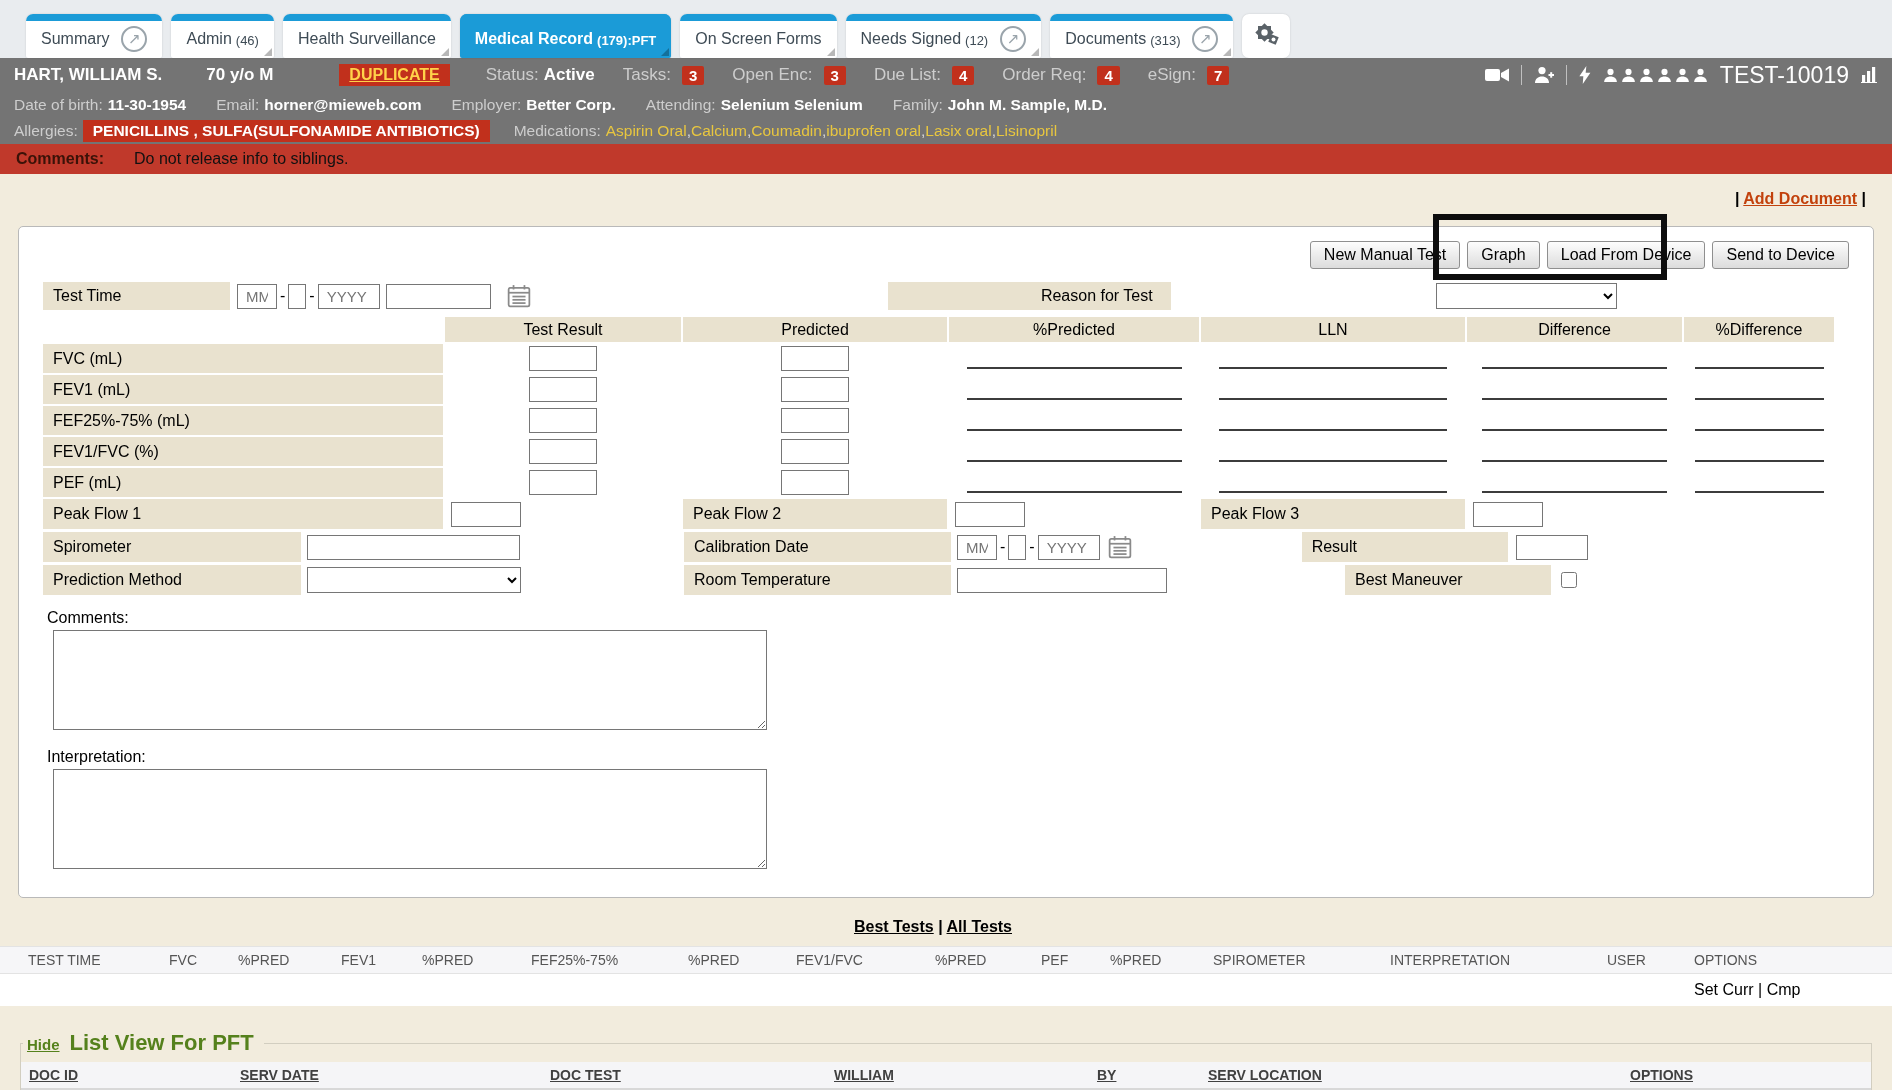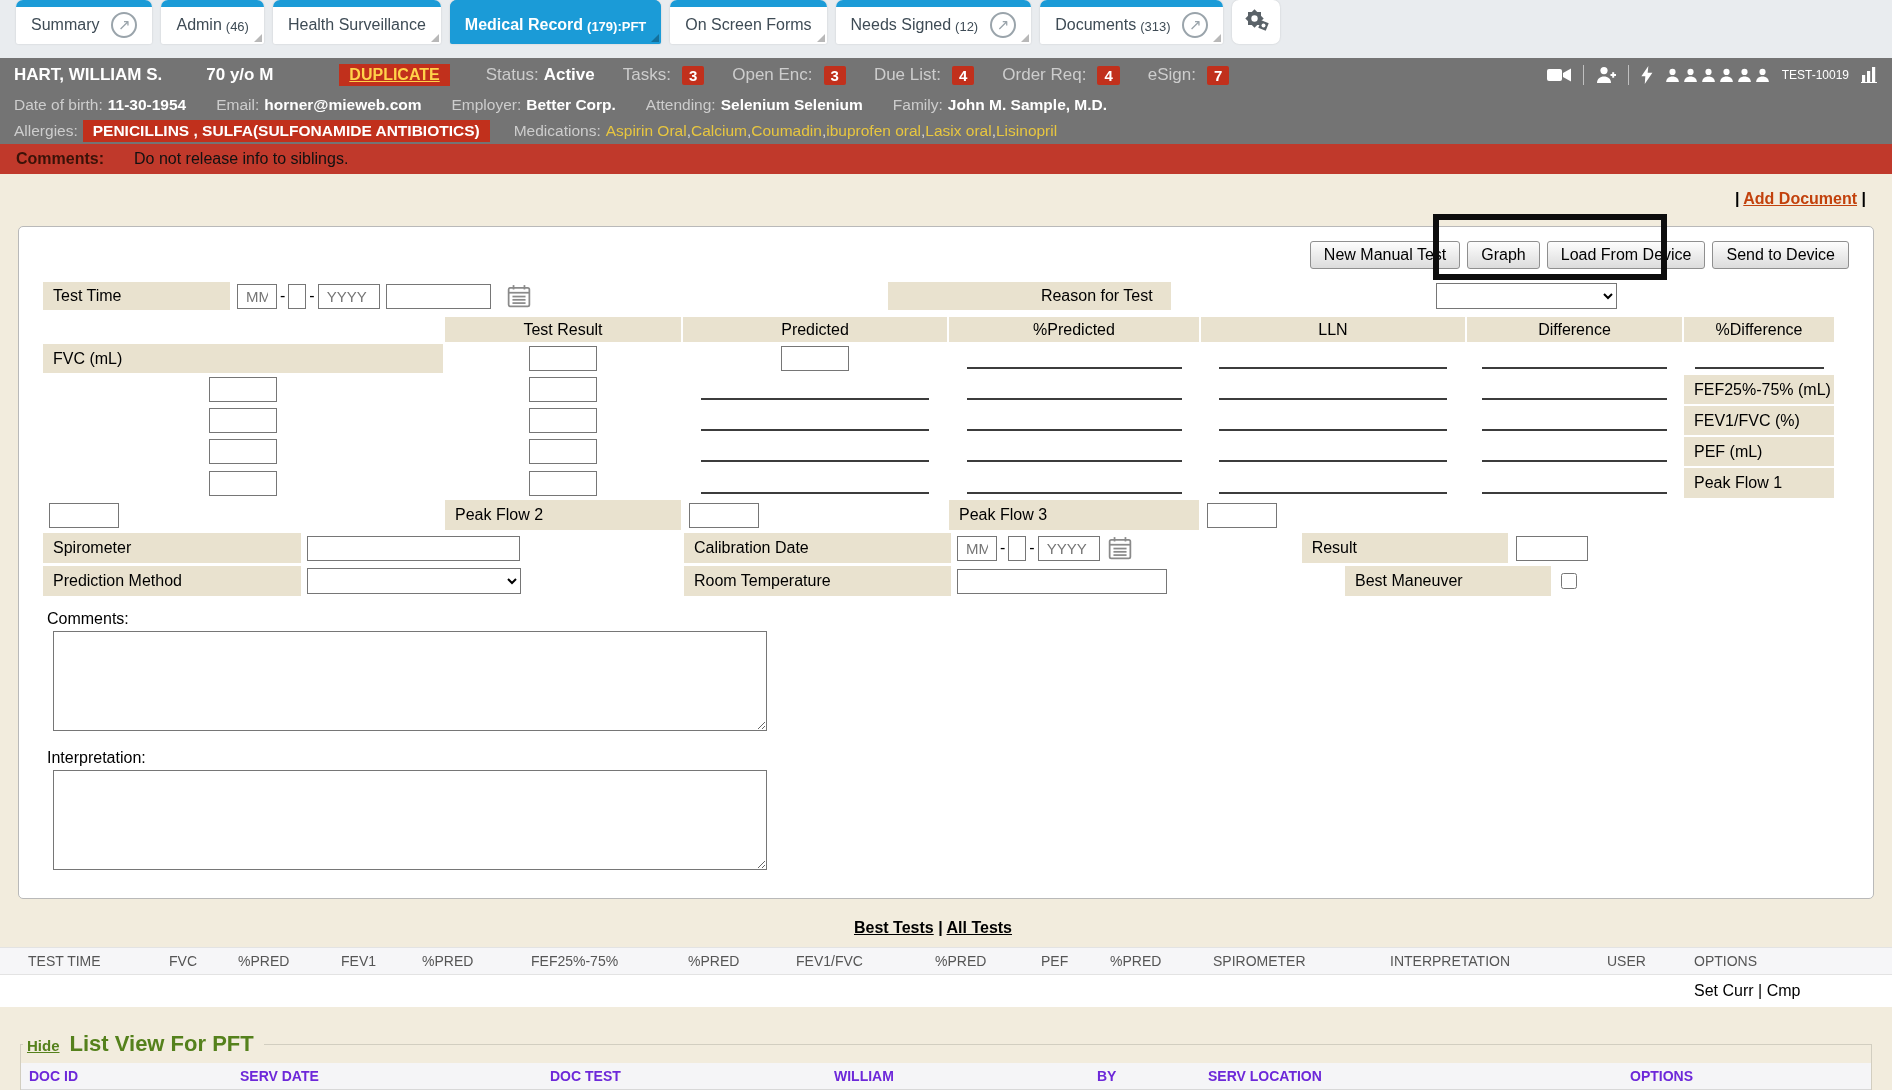--- a/index.html
+++ b/index.html
@@ -1,20 +1,20 @@
 <!DOCTYPE html>
 <html style="--accent-blue: #1b9bd7; --badge-red: #c1301c; --bar-red: #c0392b; --header-gray: #747474; --cell-tan: #e9e2cf; --link-green: #55811c;"><head>
 <meta charset="utf-8">
 <style>
   * { box-sizing: border-box; margin: 0; padding: 0; }
   html,body { width:1892px; height:1090px; overflow:hidden; }
   body { font-family:"Liberation Sans","DejaVu Sans",sans-serif; background:#f2ecdd; font-size:16px; color:#000; }
 
   
-  .tabbar { height:58px; background:#e9ecef; display:flex; padding-left:16px; gap:9px; }
+  .tabbar { height:58px; background:#e9ecef; display:flex; align-items:flex-end; padding-left:26px; gap:9px; }
   .tab { position:relative; height:44px; background:#fff; border-radius:7px 7px 2px 2px; display:flex; align-items:center;
          padding:6px 15px 0 15px; color:#3e4b55; font-size:16px; cursor:pointer; box-shadow:0 0 2px rgba(0,0,0,.15); white-space:nowrap; }
   .tab::before { content:""; position:absolute; top:0; left:0; right:0; height:7px;
          background:var(--accent-blue,#1b9bd7); border-radius:7px 7px 0 0; }
   .tab .tab-count { font-size:13px; margin-left:4px; margin-top:2px; }
   .tab.has-fold::after { content:""; position:absolute; right:2px; bottom:2px;
          border-left:8px solid transparent; border-bottom:8px solid rgba(0,0,0,.28); }
   .tab.active { background:var(--accent-blue,#1b9bd7); color:#fff; font-weight:bold; }
   .tab.active::before { background:var(--accent-blue,#1b9bd7); }
   .circle-arrow { width:26px; height:26px; border:2px solid #9aa4ab; border-radius:50%;
@@ -29,21 +29,21 @@
   .lbl { color:#cdcdcd; font-weight:normal; margin-right:5px; }
   .val { color:#fff; font-weight:bold; }
   .badge { background:var(--badge-red,#c1301c); color:#fff; font-weight:bold; padding:1px 7px; border-radius:2px; font-size:15px; }
   .dup-badge { background:var(--badge-red,#c1301c); color:#ffd24a; font-weight:bold; text-decoration:underline; padding:2px 10px; font-size:16px; cursor:pointer; }
   .allergy-badge { background:var(--badge-red,#c1301c); color:#fff; font-weight:bold; padding:2px 10px; cursor:pointer; }
   .med-link { color:#e8c63f; cursor:pointer; }
   .med-sep { color:#d8d8d8; }
   .p-right { margin-left:auto; display:flex; align-items:center; gap:12px; }
   .p-sep { width:1px; height:20px; background:rgba(255,255,255,.55); }
   .persons { display:flex; gap:3px; }
-  .pid { font-size:12px; }
+  .pid { font-size:23px; }
 
   
   .comments-bar { background:var(--bar-red,#c0392b); height:30px; display:flex; align-items:center; padding:0 16px; font-size:16px; }
   .comments-bar .c-label { color:#3b1208; font-weight:bold; margin-right:30px; }
   .comments-bar .c-text { color:#111; }
 
   
   .content { padding-top:16px; }
   .adddoc-row { text-align:right; padding-right:26px; font-weight:bold; font-size:16px; height:24px; }
   .adddoc-row a { color:#c2410c; text-decoration:underline; cursor:pointer;text-align:center; }
@@ -96,21 +96,21 @@
   .rh { flex:0 0 auto; }
   .results-row { background:#fff; height:32px; display:flex; align-items:center; font-size:16px; }
   .setcurr { margin-left:1694px; white-space:nowrap; }
   .setcurr span { cursor:pointer; }
 
   .listview { margin:24px 20px 0; border:1px solid #d2cec0; padding:0 0 2px 0; }
   .lv-legend { padding:0 10px 0 4px; display:flex; align-items:baseline; gap:10px; margin-left:2px; }
   .lv-hide { color:var(--link-green,#55811c); font-weight:bold; font-size:15px; text-decoration:underline; cursor:pointer; }
   .lv-title { color:var(--link-green,#55811c); font-weight:bold; font-size:22px; }
   .lv-headers { background:#f5f5f7; border-bottom:2px solid #d8d8d8; height:28px; display:flex; align-items:center; margin-top:6px; font-size:14px; }
-  .lvh { color:#6d28d9; font-weight:bold; flex:0 0 auto; cursor:pointer; }
+  .lvh { color:#404040; text-decoration:underline; font-weight:bold; flex:0 0 auto; cursor:pointer; }
 </style>
 </head>
 <body>
 
 <div class="tabbar">
   <div class="tab">
     <span>Summary</span>
     <span class="circle-arrow">↗</span>
   </div>
   <div class="tab has-fold">
@@ -324,20 +324,21 @@
       <div>
           <div class="uline"></div>
         </div>
       <div>
           <div class="uline"></div>
         </div>
       <div>
           <div class="uline"></div>
         </div>
 
+      <div class="row-label tan">FEV1 (mL)</div>
       <div class="cell-center"><input type="text" style=""></div>
       <div class="cell-center"><input type="text" style=""></div>
       <div>
           <div class="uline"></div>
         </div>
       <div>
           <div class="uline"></div>
         </div>
       <div>
           <div class="uline"></div>

